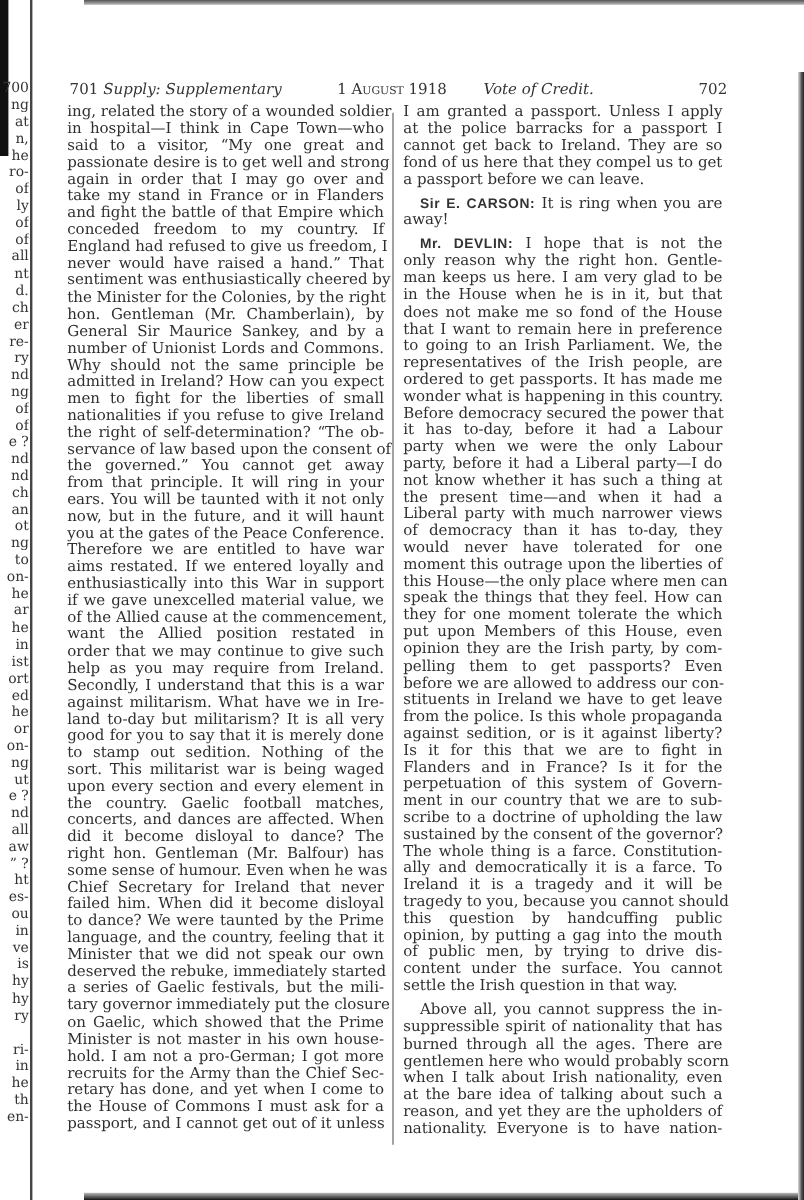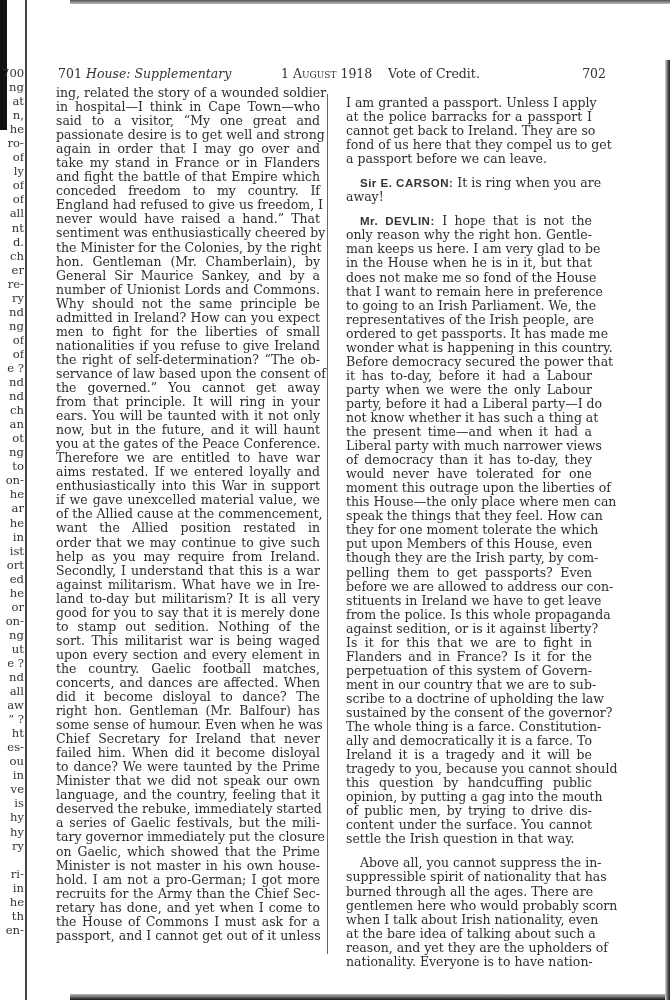--- a/index.html
+++ b/index.html
@@ -34,32 +34,32 @@
   }
   .margin-col div { height: 14.05px; }
   .header {
     position: absolute; top: 66px; left: 58px; width: 548px; height: 18px;
     font-size: 12.5px; color: #333;
   }
   .header span { position: absolute; top: 0; }
   .h-left-num { left: 0; }
   .h-title-left { left: 28px; font-style: italic; }
   .h-date { left: 223px; font-variant: small-caps; }
-  .h-title-right { left: 330px; }
+  .h-title-right { left: 345px; font-style: italic; }
   .h-right-num { right: 0; }
   .col {
     position: absolute; top: 86px; font-size: 12.5px; line-height: 14.05px;
     text-align: justify; color: #2e2e2e;
   }
   .col-left { left: 56px; width: 264px; }
   .col-right { left: 336px; width: 266px; }
   .col-divider {
     position: absolute; left: 327px; top: 94px; height: 860px; width: 1px; background: #666;
   }
-  .para { margin: 10px; }
+  .para { margin: 0; }
   .para + .para { margin-top: 6px; }
   .speaker {
     font-family: "Liberation Sans", "DejaVu Sans", sans-serif;
     font-weight: bold; font-size: 11.5px; letter-spacing: 0.5px; color: #333;
   }
   .line { display: block; text-align: justify; text-align-last: justify; height: 14.05px; white-space: nowrap; }
   .line.last { text-align-last: left; }
 </style>
 </head>
 <body>
@@ -67,21 +67,21 @@
 <div class="top-shadow"></div>
 <div class="bottom-shadow"></div>
 <div class="left-black"></div>
 <div class="right-edge"></div>
 <div class="gutter-line"></div>
 
 <div class="margin-col" id="margin-col"><div>700</div><div>ng</div><div>at</div><div>n,</div><div>he</div><div>ro-</div><div>of</div><div>ly</div><div>of</div><div>of</div><div>all</div><div>nt</div><div>d.</div><div>ch</div><div>er</div><div>re-</div><div>ry</div><div>nd</div><div>ng</div><div>of</div><div>of</div><div>e ?</div><div>nd</div><div>nd</div><div>ch</div><div>an</div><div>ot</div><div>ng</div><div>to</div><div>on-</div><div>he</div><div>ar</div><div>he</div><div>in</div><div>ist</div><div>ort</div><div>ed</div><div>he</div><div>or</div><div>on-</div><div>ng</div><div>ut</div><div>e ?</div><div>nd</div><div>all</div><div>aw</div><div>” ?</div><div>ht</div><div>es-</div><div>ou</div><div>in</div><div>ve</div><div>is</div><div>hy</div><div>hy</div><div>ry</div><div></div><div>ri-</div><div>in</div><div>he</div><div>th</div><div>en-</div></div>
 
 <div class="header">
   <span class="h-left-num">701</span>
-  <span class="h-title-left">House: Supplementary</span>
+  <span class="h-title-left">Supply: Supplementary</span>
   <span class="h-date">1 August 1918</span>
   <span class="h-title-right">Vote of Credit.</span>
   <span class="h-right-num">702</span>
 </div>
 
 <div class="col col-left" id="col-left">
     <span class="line">ing, related the story of a wounded soldier</span>
     <span class="line">in hospital—I think in Cape Town—who</span>
     <span class="line">said to a visitor, “My one great and</span>
     <span class="line">passionate desire is to get well and strong</span>
@@ -123,22 +123,22 @@
     <span class="line">sort. This militarist war is being waged</span>
     <span class="line">upon every section and every element in</span>
     <span class="line">the country. Gaelic football matches,</span>
     <span class="line">concerts, and dances are affected. When</span>
     <span class="line">did it become disloyal to dance? The</span>
     <span class="line">right hon. Gentleman (Mr. Balfour) has</span>
     <span class="line">some sense of humour. Even when he was</span>
     <span class="line">Chief Secretary for Ireland that never</span>
     <span class="line">failed him. When did it become disloyal</span>
     <span class="line">to dance? We were taunted by the Prime</span>
+    <span class="line">language, and the country, feeling that it</span>
     <span class="line">Minister that we did not speak our own</span>
-    <span class="line">language, and the country, feeling that it</span>
     <span class="line">deserved the rebuke, immediately started</span>
     <span class="line">a series of Gaelic festivals, but the mili-</span>
     <span class="line">tary governor immediately put the closure</span>
     <span class="line">on Gaelic, which showed that the Prime</span>
     <span class="line">Minister is not master in his own house-</span>
     <span class="line">hold. I am not a pro-German; I got more</span>
     <span class="line">recruits for the Army than the Chief Sec-</span>
     <span class="line">retary has done, and yet when I come to</span>
     <span class="line">the House of Commons I must ask for a</span>
     <span class="line">passport, and I cannot get out of it unless</span>
@@ -181,21 +181,21 @@
       <span class="line">not know whether it has such a thing at</span>
       <span class="line">the present time—and when it had a</span>
       <span class="line">Liberal party with much narrower views</span>
       <span class="line">of democracy than it has to-day, they</span>
       <span class="line">would never have tolerated for one</span>
       <span class="line">moment this outrage upon the liberties of</span>
       <span class="line">this House—the only place where men can</span>
       <span class="line">speak the things that they feel. How can</span>
       <span class="line">they for one moment tolerate the which</span>
       <span class="line">put upon Members of this House, even</span>
-      <span class="line">though they are the Irish party, by com-</span>
+      <span class="line">opinion they are the Irish party, by com-</span>
       <span class="line">pelling them to get passports? Even</span>
       <span class="line">before we are allowed to address our con-</span>
       <span class="line">stituents in Ireland we have to get leave</span>
       <span class="line">from the police. Is this whole propaganda</span>
       <span class="line">against sedition, or is it against liberty?</span>
       <span class="line">Is it for this that we are to fight in</span>
       <span class="line">Flanders and in France? Is it for the</span>
       <span class="line">perpetuation of this system of Govern-</span>
       <span class="line">ment in our country that we are to sub-</span>
       <span class="line">scribe to a doctrine of upholding the law</span>

